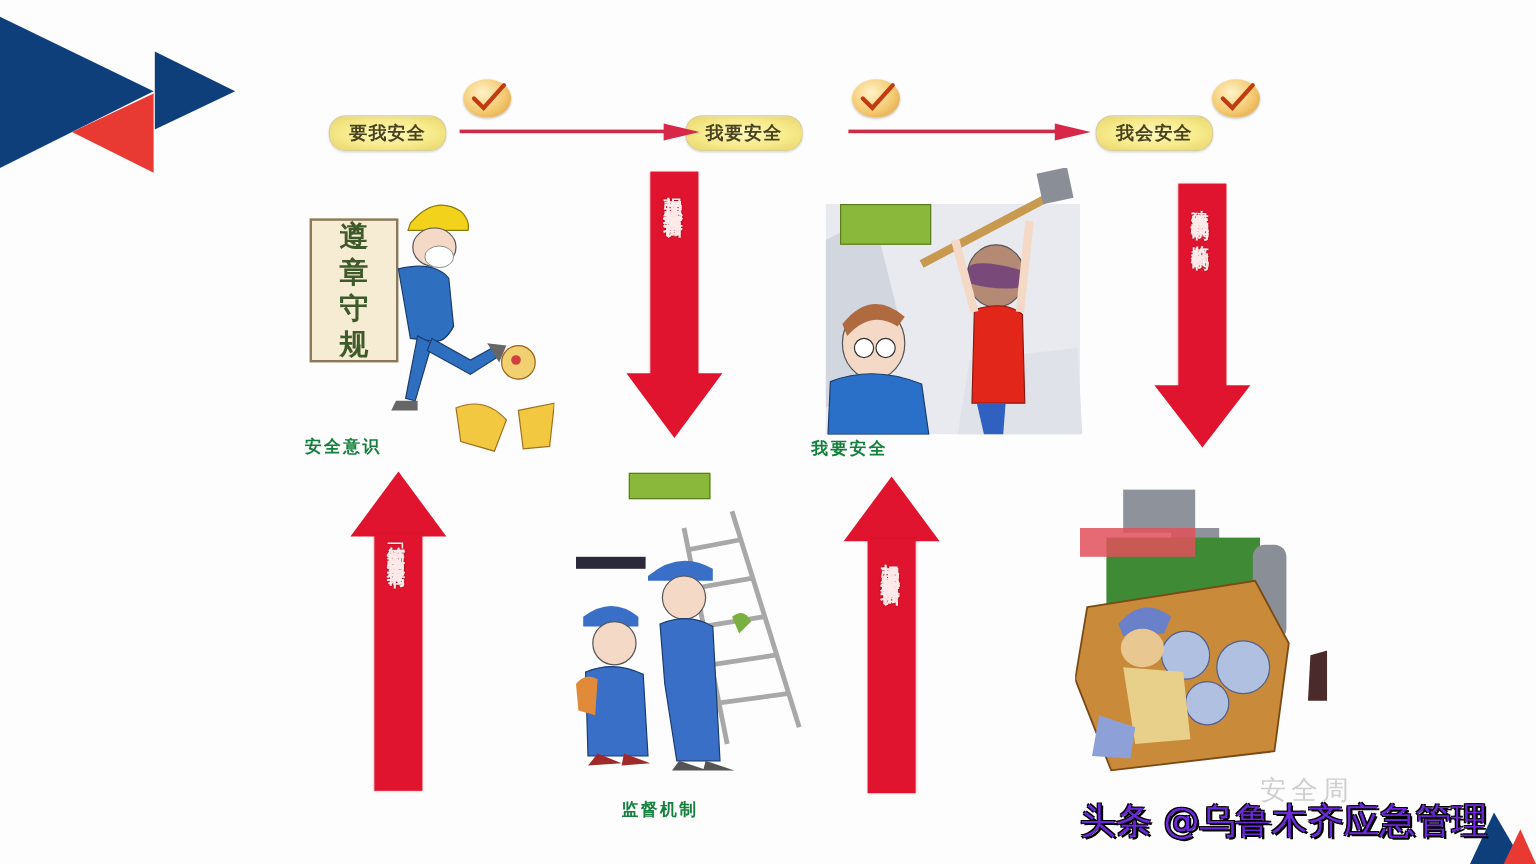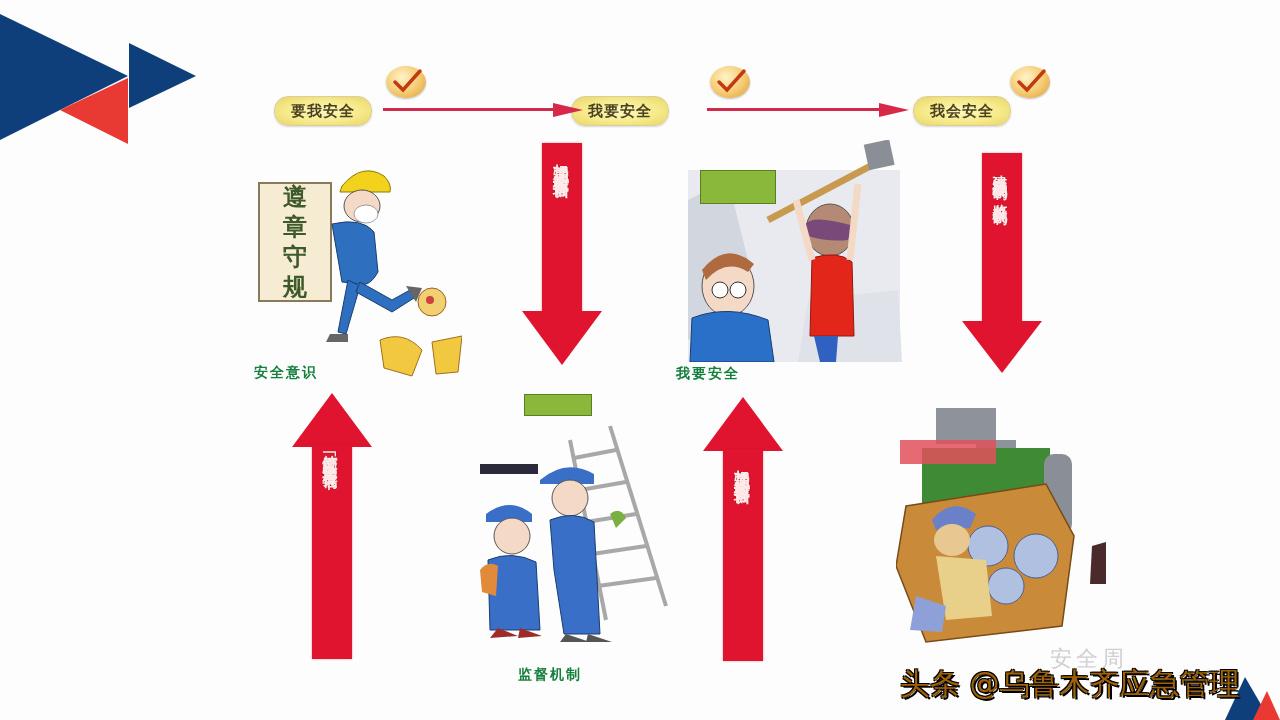--- a/index.html
+++ b/index.html
@@ -49,21 +49,21 @@
       letter-spacing: 2px; text-shadow: 0 0 1px #7a0010;
     }
 
     .caption {
       position: absolute; font-size: 14px; font-weight: bold; color: #15803d;
       letter-spacing: 2px;
     }
 
     .watermark {
       position: absolute; left: 900px; top: 664px;
-      font-size: 30px; color: #a16207; font-family: "DejaVu Sans", sans-serif;
+      font-size: 30px; color: #6d28d9; font-family: "DejaVu Sans", sans-serif;
       text-shadow: 2px 2px 0 #000, -1px -1px 0 #000, 1px -1px 0 #000, -1px 1px 0 #000;
       letter-spacing: 0px; white-space: nowrap;
     }
     .ghost-text {
       position: absolute; left: 1050px; top: 644px; font-size: 22px; color: rgba(120,120,120,0.35);
       letter-spacing: 4px;
     }
 
     
     .illus { position: absolute; }

